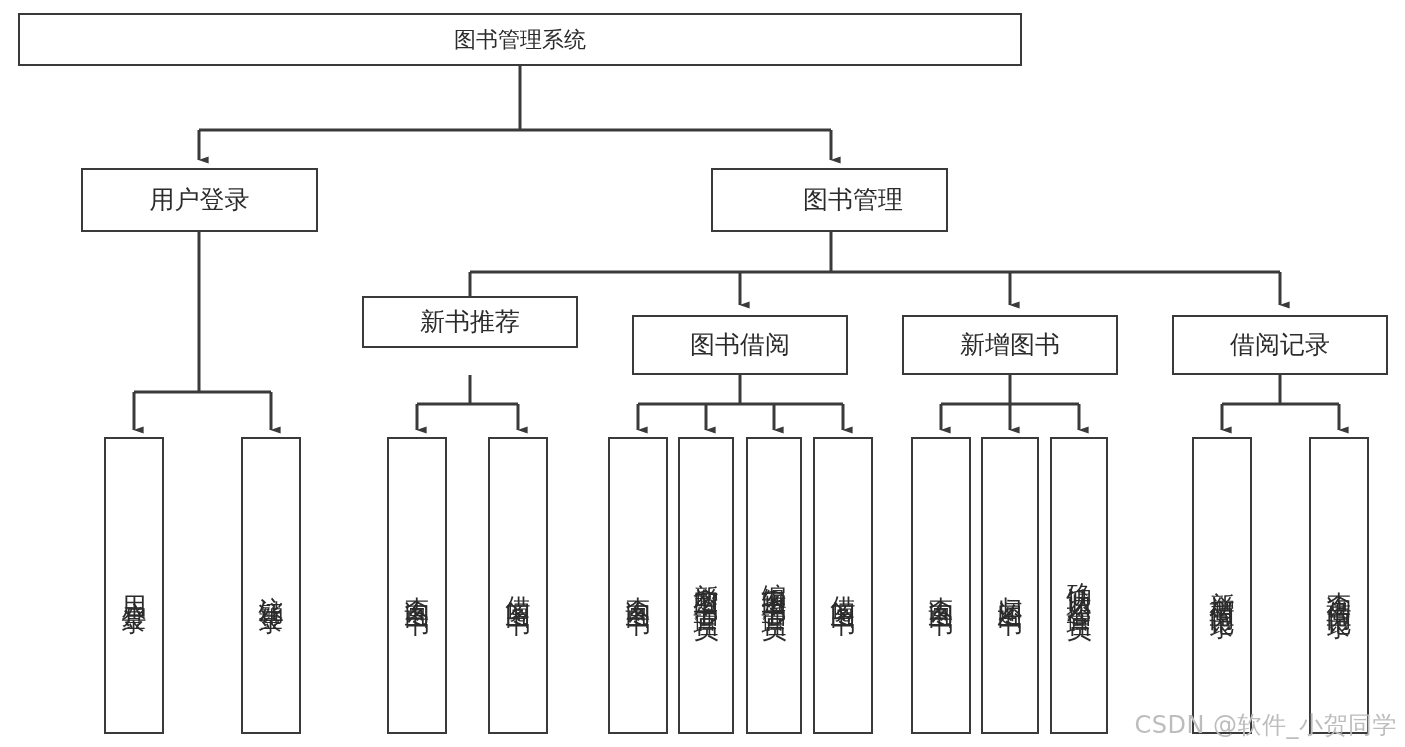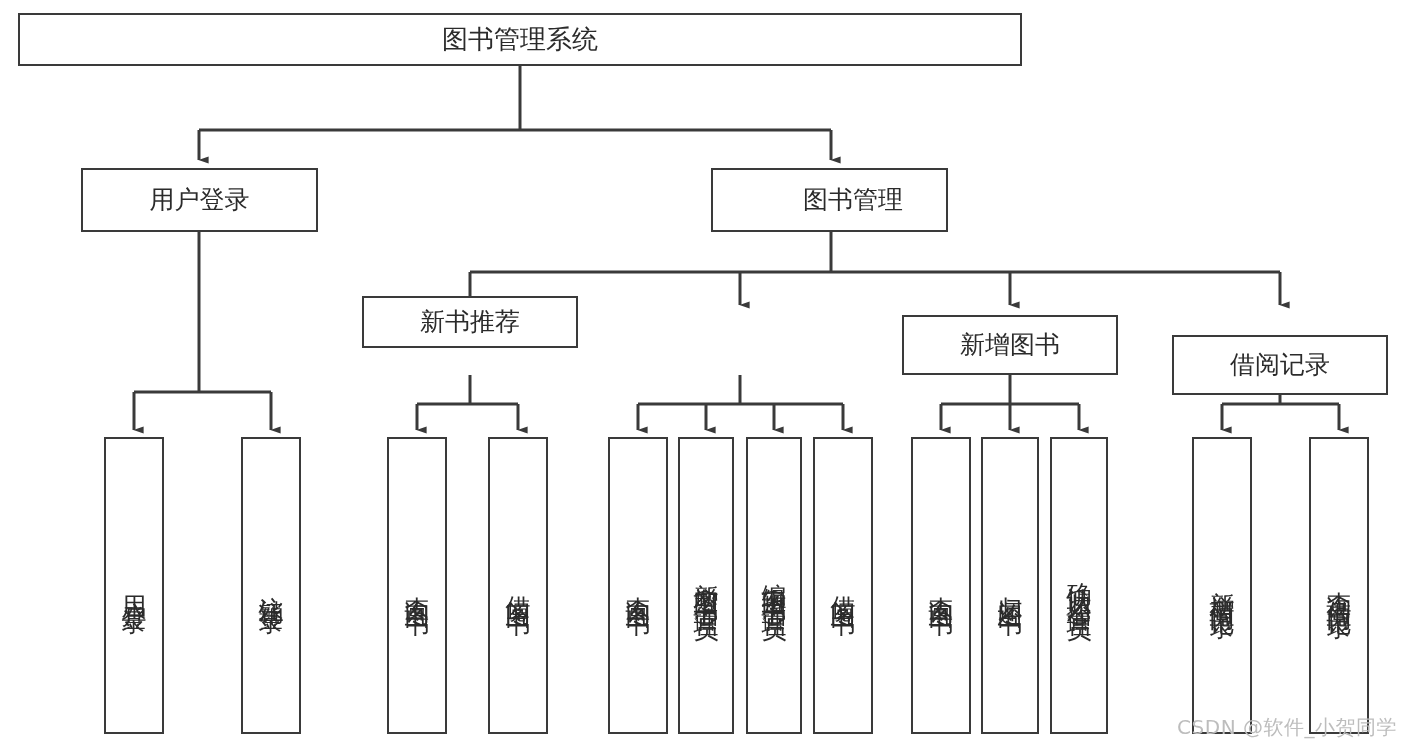--- a/index.html
+++ b/index.html
@@ -40,41 +40,41 @@
     display: block;
     text-align: center;
     line-height: 1.18;
     white-space: nowrap;
   }
   
   .node.h .label {
     font-size: 25px;
   }
   .node.root .label {
-    font-size: 26px;
+    font-size: 22px;
   }
   
   .node.v {
     align-items: center;
     justify-content: center;
   }
   .node.v .label {
     writing-mode: vertical-rl;
     text-orientation: upright;
     font-size: 25px;
     letter-spacing: 5px;
     line-height: 1;
     white-space: nowrap;
     text-align: center;
   }
   .watermark {
     position: absolute;
     right: 8px;
     bottom: 6px;
-    font-size: 20px;
+    font-size: 24px;
     color: #bdbdbd;
     white-space: nowrap;
     letter-spacing: 0.5px;
   }
 </style>
 </head>
 <body>
 
 <div id="diagram-root">
 
@@ -137,26 +137,29 @@
   </div>
 
   <div class="node h" style="left:711px; top:168px; width:237px; height:64px;padding-left:47px;">
     <span class="label">图书管理</span>
   </div>
 
   <div class="node h" style="left:362px; top:296px; width:216px; height:52px;">
     <span class="label">新书推荐</span>
   </div>
 
+  <div class="node h" style="left:632px; top:315px; width:216px; height:60px;">
+    <span class="label">图书借阅</span>
+  </div>
 
   <div class="node h" style="left:902px; top:315px; width:216px; height:60px;">
     <span class="label">新增图书</span>
   </div>
 
-  <div class="node h" style="left:1172px; top:315px; width:216px; height:60px;margin-top:20px;">
+  <div class="node h" style="left:1172px; top:315px; width:216px; height:60px;">
     <span class="label">借阅记录</span>
   </div>
 
   <div class="node v" style="left:104px; top:437px; width:60px; height:297px;">
     <span class="label">用户登录</span>
   </div>
 
   <div class="node v" style="left:241px; top:437px; width:60px; height:297px;">
     <span class="label">注销登录</span>
   </div>

